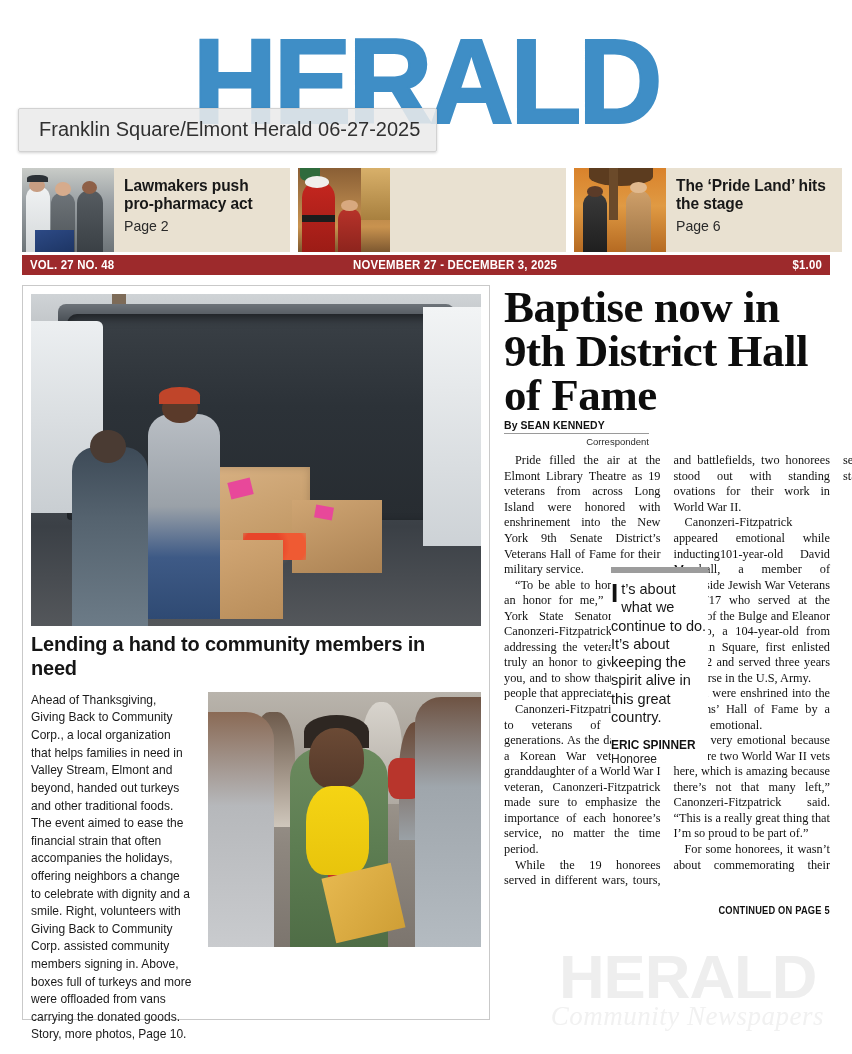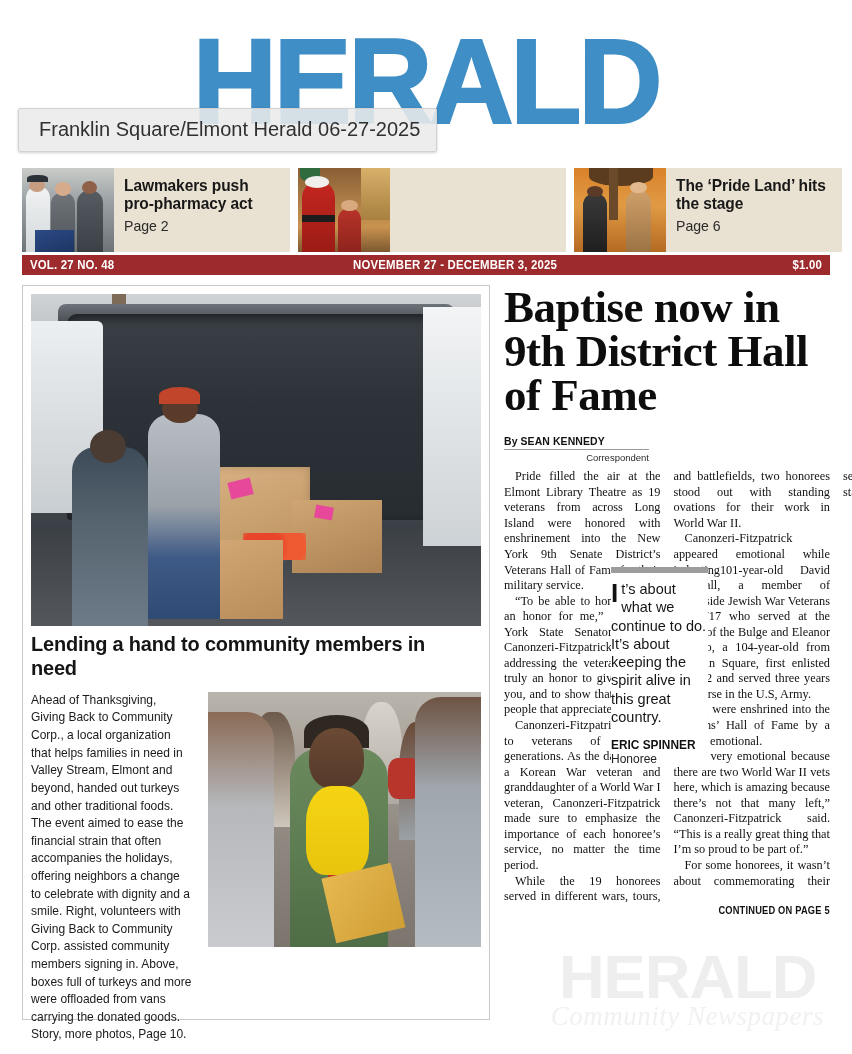--- a/index.html
+++ b/index.html
@@ -210,21 +210,21 @@
   
   .main-head {
     font-family: "Liberation Serif", serif;
     font-weight: 700;
     font-size: 45px;
     line-height: 0.98;
     color: #0d0d0d;
     letter-spacing: -0.5px;
   }
   .byline-wrap {
-    margin-top: 18px;
+    margin-top: 2px;
     width: 145px;
   }
   .byline {
     font-weight: 700;
     font-size: 11px;
     color: #111;
     letter-spacing: 0.1px;
     transform: scaleX(0.95);
     transform-origin: left;
   }

